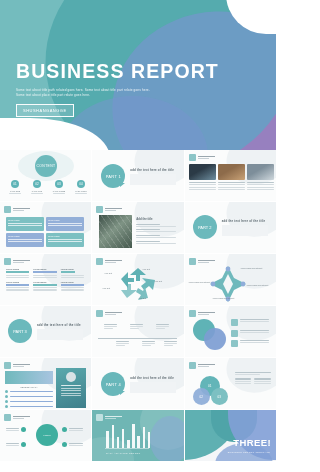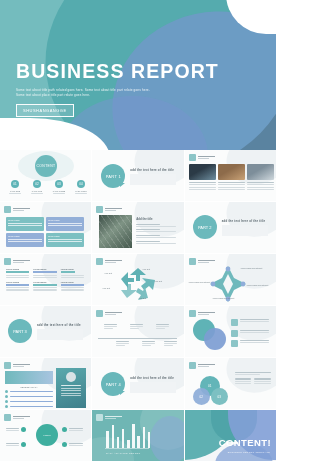--- a/index.html
+++ b/index.html
@@ -5,21 +5,21 @@
   * { box-sizing: border-box; margin: 0; padding: 0; }
   html, body {
     width: 276px; height: 472px;
     background: #ffffff;
     font-family: "Liberation Sans", sans-serif;
     overflow: hidden;
   }
   .page { position: relative; width: 276px; height: 472px; background: #fff; }
 
   
-  .hero { position: relative; width: 276px; height: 150px; overflow: hidden; background: #14532d; }
+  .hero { position: relative; width: 276px; height: 150px; overflow: hidden; background: #ec4899; }
   .hero-base {
     position: absolute; left: -30px; top: -40px;
     width: 330px; height: 200px;
     background: #74bcbe;
     border-bottom-right-radius: 150px 120px;
   }
   .hero-base2 {
     position: absolute; left: -60px; top: -10px;
     width: 250px; height: 175px;
     background: #74bcbe;
@@ -790,18 +790,18 @@
         <div class="bar-i" style="height:15.7px"></div>
       </div>
       <div class="ch-cap">DATA ANALYSIS REPORT</div>
     </div>
 
     <div class="slide thx">
       <div class="thx-teal"></div>
       <div class="thx-teal2"></div>
       <div class="thx-blue"></div>
       <div class="thx-blue2"></div>
-      <div class="thx-title">CONTENT!</div>
+      <div class="thx-title">THREE!</div>
       <div class="thx-sub">BUSINESS REPORT TEMPLATE</div>
     </div>
 
   </div>
 </div>
 
 </body></html>

